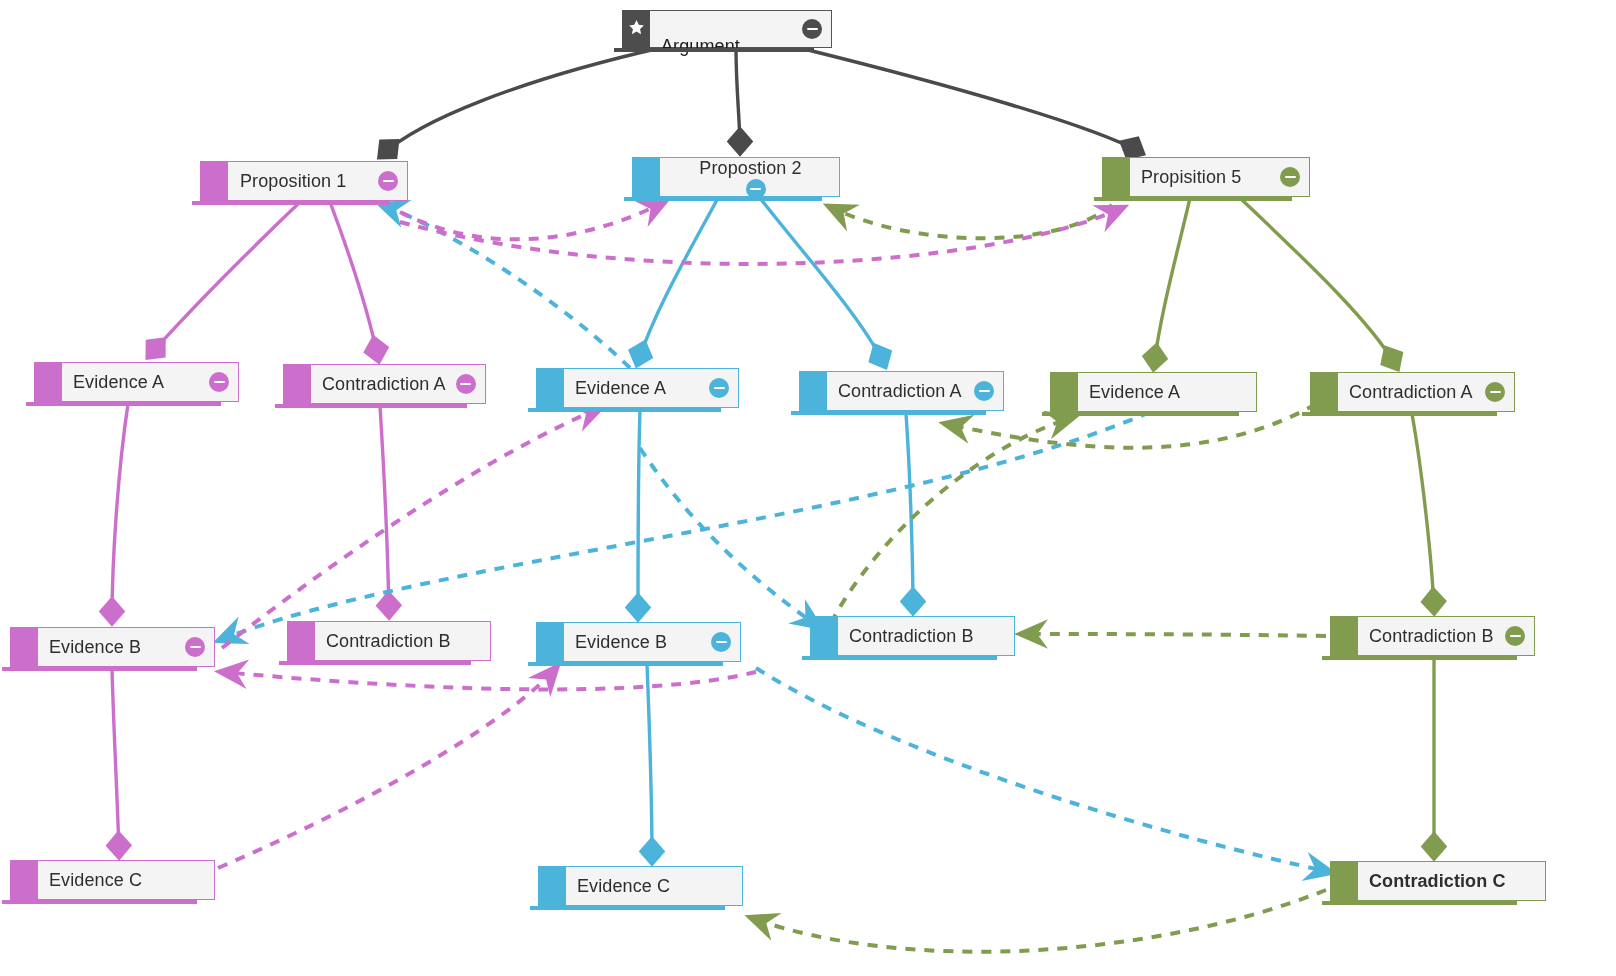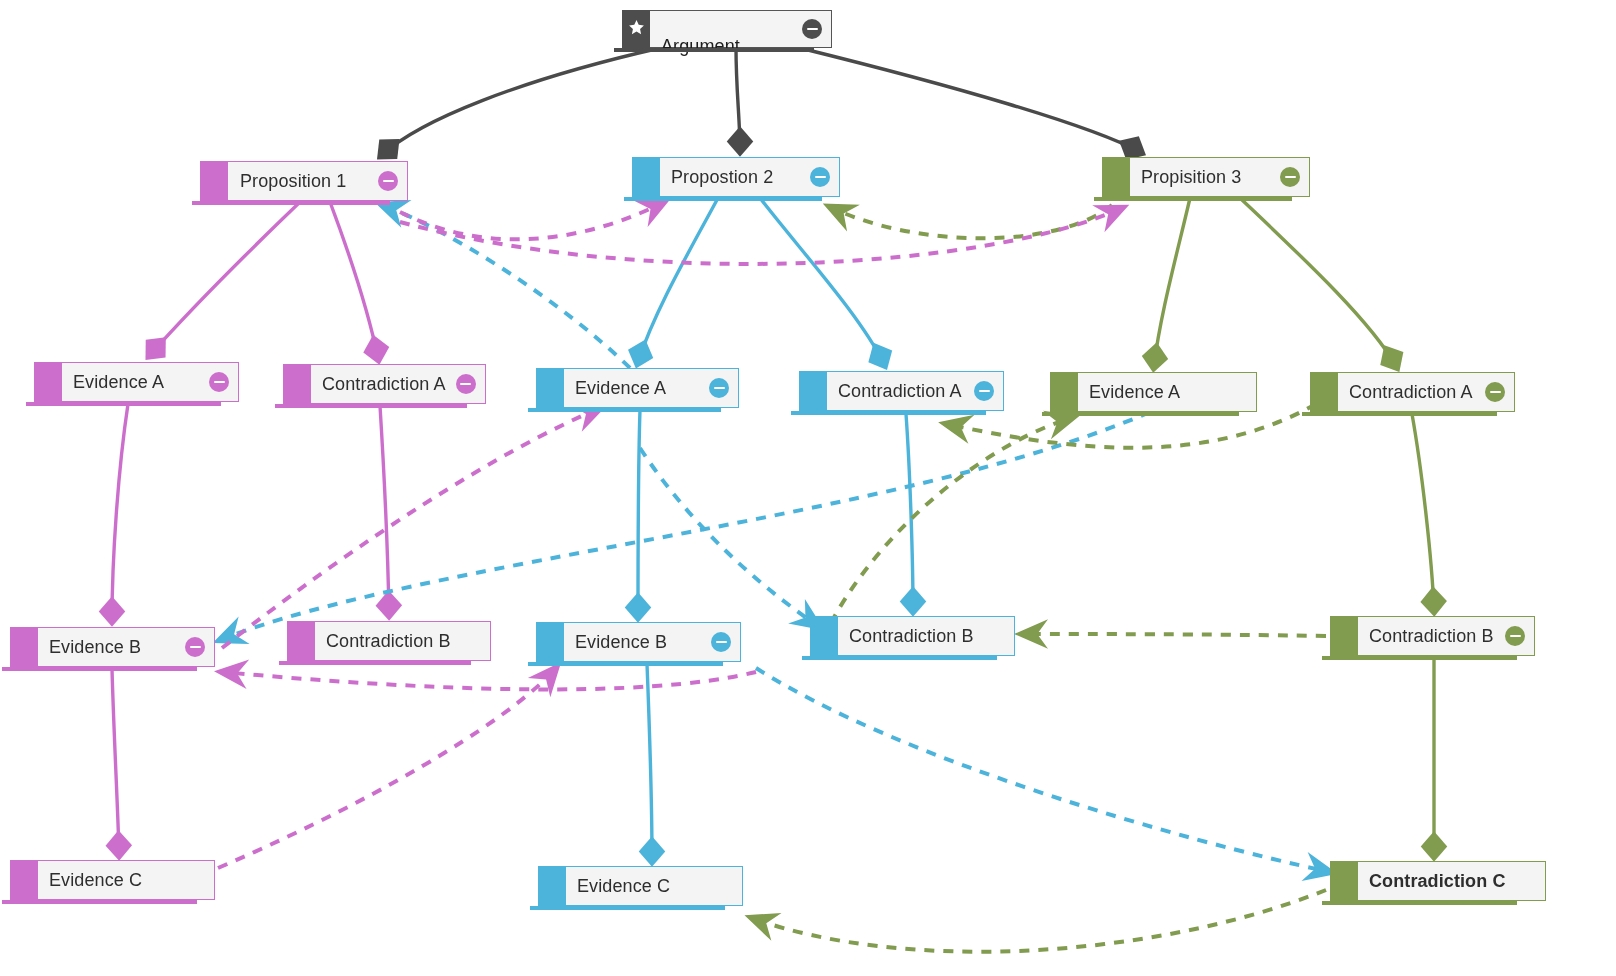--- a/index.html
+++ b/index.html
@@ -177,32 +177,32 @@
         <div class="body" style="border-color: rgb(204, 111, 204); padding-left: 12px;">
           <span class="label">Proposition 1</span>
           <span class="minus" style="background: rgb(204, 111, 204);">
             <i></i>
           </span>
         </div>
         <div class="underbar" style="background: rgb(204, 111, 204); width: 198px; left: -8px;"></div>
       </div>
       <div class="node" style="left: 632px; top: 157px; width: 208px;">
         <div class="swatch" style="background: rgb(76, 179, 218);"></div>
-        <div class="body" style="border-color: rgb(76, 179, 218);">
+        <div class="body" style="border-color: rgb(76, 179, 218); flex-direction: column;">
           <span class="label">Propostion 2</span>
           <span class="minus" style="background: rgb(76, 179, 218);">
             <i></i>
           </span>
         </div>
         <div class="underbar" style="background: rgb(76, 179, 218); width: 198px; left: -8px;"></div>
       </div>
       <div class="node" style="left: 1102px; top: 157px; width: 208px;">
         <div class="swatch" style="background: rgb(129, 155, 79);"></div>
         <div class="body" style="border-color: rgb(129, 155, 79);">
-          <span class="label">Propisition 3</span>
+          <span class="label">Propisition 5</span>
           <span class="minus" style="background: rgb(129, 155, 79);">
             <i></i>
           </span>
         </div>
         <div class="underbar" style="background: rgb(129, 155, 79); width: 198px; left: -8px;"></div>
       </div>
       <div class="node" style="left: 34px; top: 362px; width: 205px;">
         <div class="swatch" style="background: rgb(204, 111, 204);"></div>
         <div class="body" style="border-color: rgb(204, 111, 204);">
           <span class="label">Evidence A</span>

